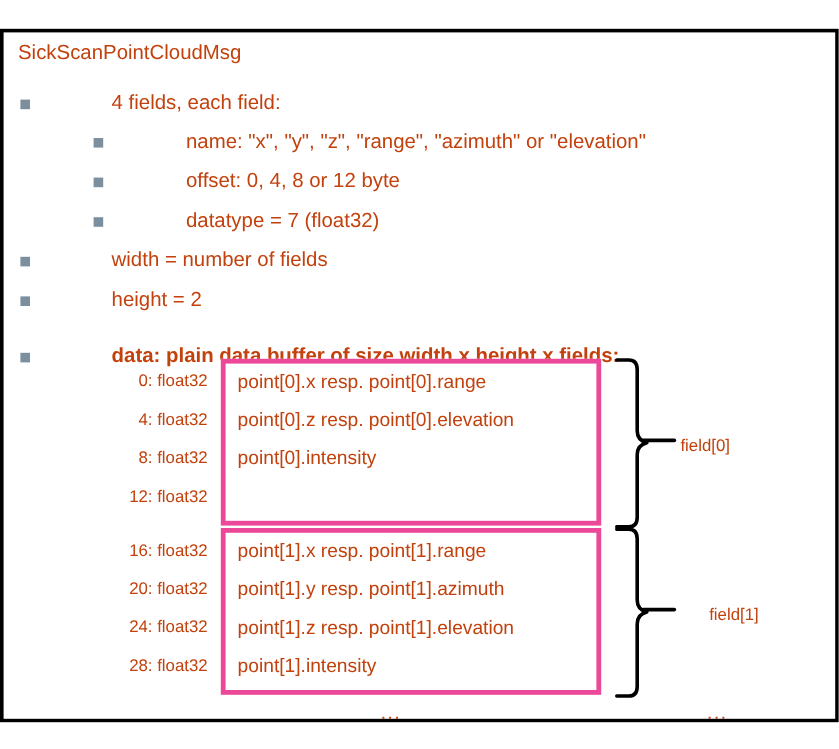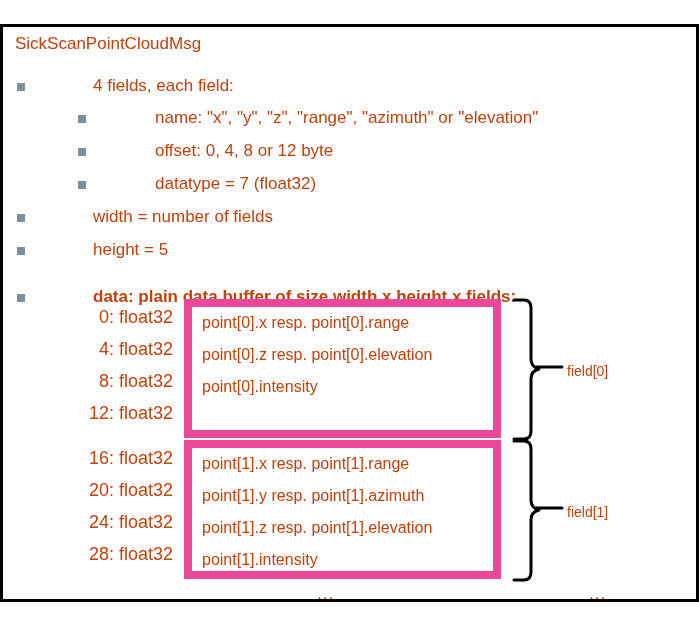--- a/index.html
+++ b/index.html
@@ -55,35 +55,35 @@
 
   .lvl2 { left: 75px; }
   .lvl2 .bullet-text { margin-left: 37px; }
 
   
   .offset-col {
     position: absolute;
     left: 60px;
     width: 110px;
     text-align: right;
-    font-size: 18px;
+    font-size: 14px;
   }
   .offset-item {
     height: 32px;
     line-height: 32px;
     white-space: nowrap;
   }
 
   
   .data-box {
     position: absolute;
     left: 181px;
     width: 317px;
     box-sizing: border-box;
-    border: 8px solid #ec4899;
+    border: 4px solid #ec4899;
     background: #ffffff;
   }
   .data-line {
     height: 32px;
     line-height: 32px;
     font-size: 16px;
     padding-left: 10px;
     white-space: nowrap;
   }
   #box-0 { top: 272px; height: 139px; }
@@ -146,21 +146,21 @@
     <span class="bullet-text">datatype = 7 (float32)</span>
   </div>
 
   <div class="bullet-row lvl1" style="top:178px;">
     <span class="bullet-mark"></span>
     <span class="bullet-text">width = number of fields</span>
   </div>
 
   <div class="bullet-row lvl1" style="top:211px;">
     <span class="bullet-mark"></span>
-    <span class="bullet-text">height = 5</span>
+    <span class="bullet-text">height = 2</span>
   </div>
 
   <div class="bullet-row lvl1" style="top:258px;font-weight:bold;">
     <span class="bullet-mark"></span>
     <span class="bullet-text">data: plain data buffer of size width x height x fields:</span>
   </div>
 
   <div class="offset-col" style="top:274px;">
     <div class="offset-item">0: float32</div>
     <div class="offset-item">4: float32</div>
@@ -197,21 +197,21 @@
   </svg>
 
   <svg class="brace" style="left:533px; top:336px;" width="30" height="8" viewBox="0 0 30 8">
     <path d="M 0 4 L 26 4"></path>
   </svg>
   <div class="field-label" style="left:564px; top:334px;">field[0]</div>
 
   <svg class="brace" style="left:533px; top:477px;" width="30" height="8" viewBox="0 0 30 8">
     <path d="M 0 4 L 26 4"></path>
   </svg>
-  <div class="field-label" style="left:564px; top:475px;">field[1]</div>
+  <div class="field-label" style="left:588px; top:475px;">field[1]</div>
 
   <div class="ellipsis" style="left:314px; top:558px;">...</div>
   <div class="ellipsis" style="left:586px; top:558px;">...</div>
 
   <svg class="brace" style="left:510px; top:576px;" width="28" height="32" viewBox="0 0 28 32">
     <path d="M 3 3 L 10 3 Q 17 3 17 9 L 17 12 Q 17 15 24 16 Q 17 17 17 20 L 17 23 Q 17 29 10 29 L 3 29"></path>
   </svg>
   <svg class="brace" style="left:532px; top:588px;" width="20" height="8" viewBox="0 0 20 8">
     <path d="M 0 4 L 16 4"></path>
   </svg>

